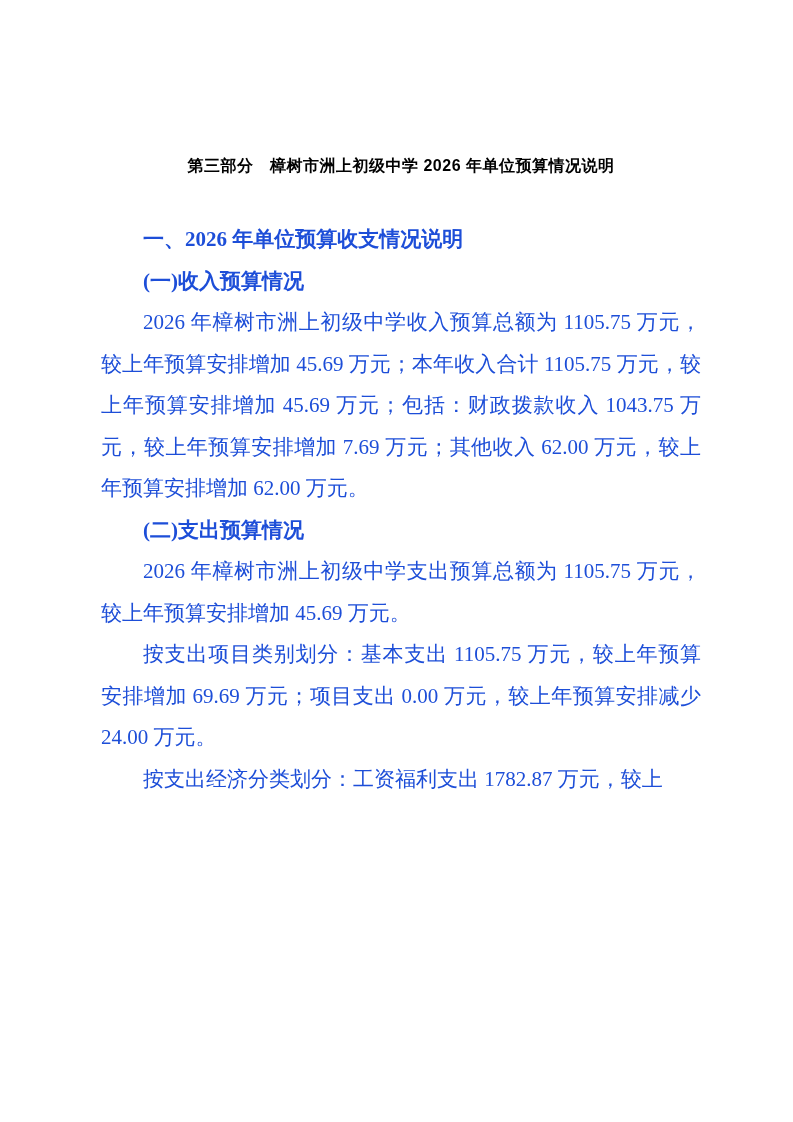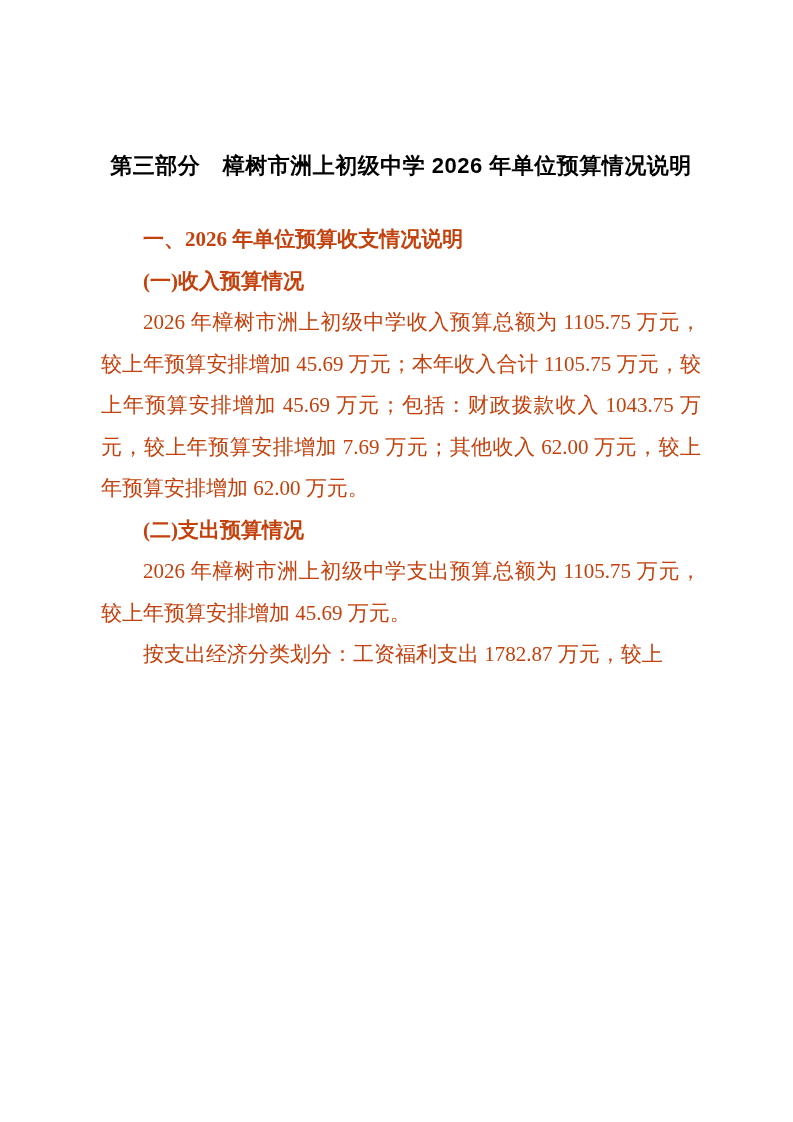--- a/index.html
+++ b/index.html
@@ -16,34 +16,34 @@
   }
   .content {
     position: absolute;
     left: 101px;
     top: 148px;
     width: 600px;
   }
   .doc-title {
     font-family: "Liberation Sans", "DejaVu Sans", sans-serif;
     font-weight: 700;
-    font-size: 22px;
+    font-size: 16px;
     line-height: 36px;
     text-align: center;
     letter-spacing: 0.5px;
     color: #000000;
   }
   .blocks { margin-top: 35px; }
   .block {
     font-size: 21px;
     line-height: 41.5px;
     text-align: justify;
     text-justify: inter-ideograph;
     text-indent: 2em;
-    color: #c2410c;
+    color: #1d4ed8;
     font-weight: 400;
   }
   .heading, .subheading {
     font-weight: 700;
   }
 </style>
 </head>
 <body>
 
 <div class="page">
@@ -56,19 +56,20 @@
       <h2 class="block heading">一、2026 年单位预算收支情况说明</h2>
 
       <h3 class="block subheading">(一)收入预算情况</h3>
 
       <p class="block paragraph">2026 年樟树市洲上初级中学收入预算总额为 1105.75 万元，较上年预算安排增加 45.69 万元；本年收入合计 1105.75 万元，较上年预算安排增加 45.69 万元；包括：财政拨款收入 1043.75 万元，较上年预算安排增加 7.69 万元；其他收入 62.00 万元，较上年预算安排增加 62.00 万元。</p>
 
       <h3 class="block subheading">(二)支出预算情况</h3>
 
       <p class="block paragraph">2026 年樟树市洲上初级中学支出预算总额为 1105.75 万元，较上年预算安排增加 45.69 万元。</p>
 
+      <p class="block paragraph">按支出项目类别划分：基本支出 1105.75 万元，较上年预算安排增加 69.69 万元；项目支出 0.00 万元，较上年预算安排减少 24.00 万元。</p>
 
 
       <p class="block paragraph">按支出经济分类划分：工资福利支出 1782.87 万元，较上</p>
 
     </div>
   </div>
 </div>
 
 </body></html>

